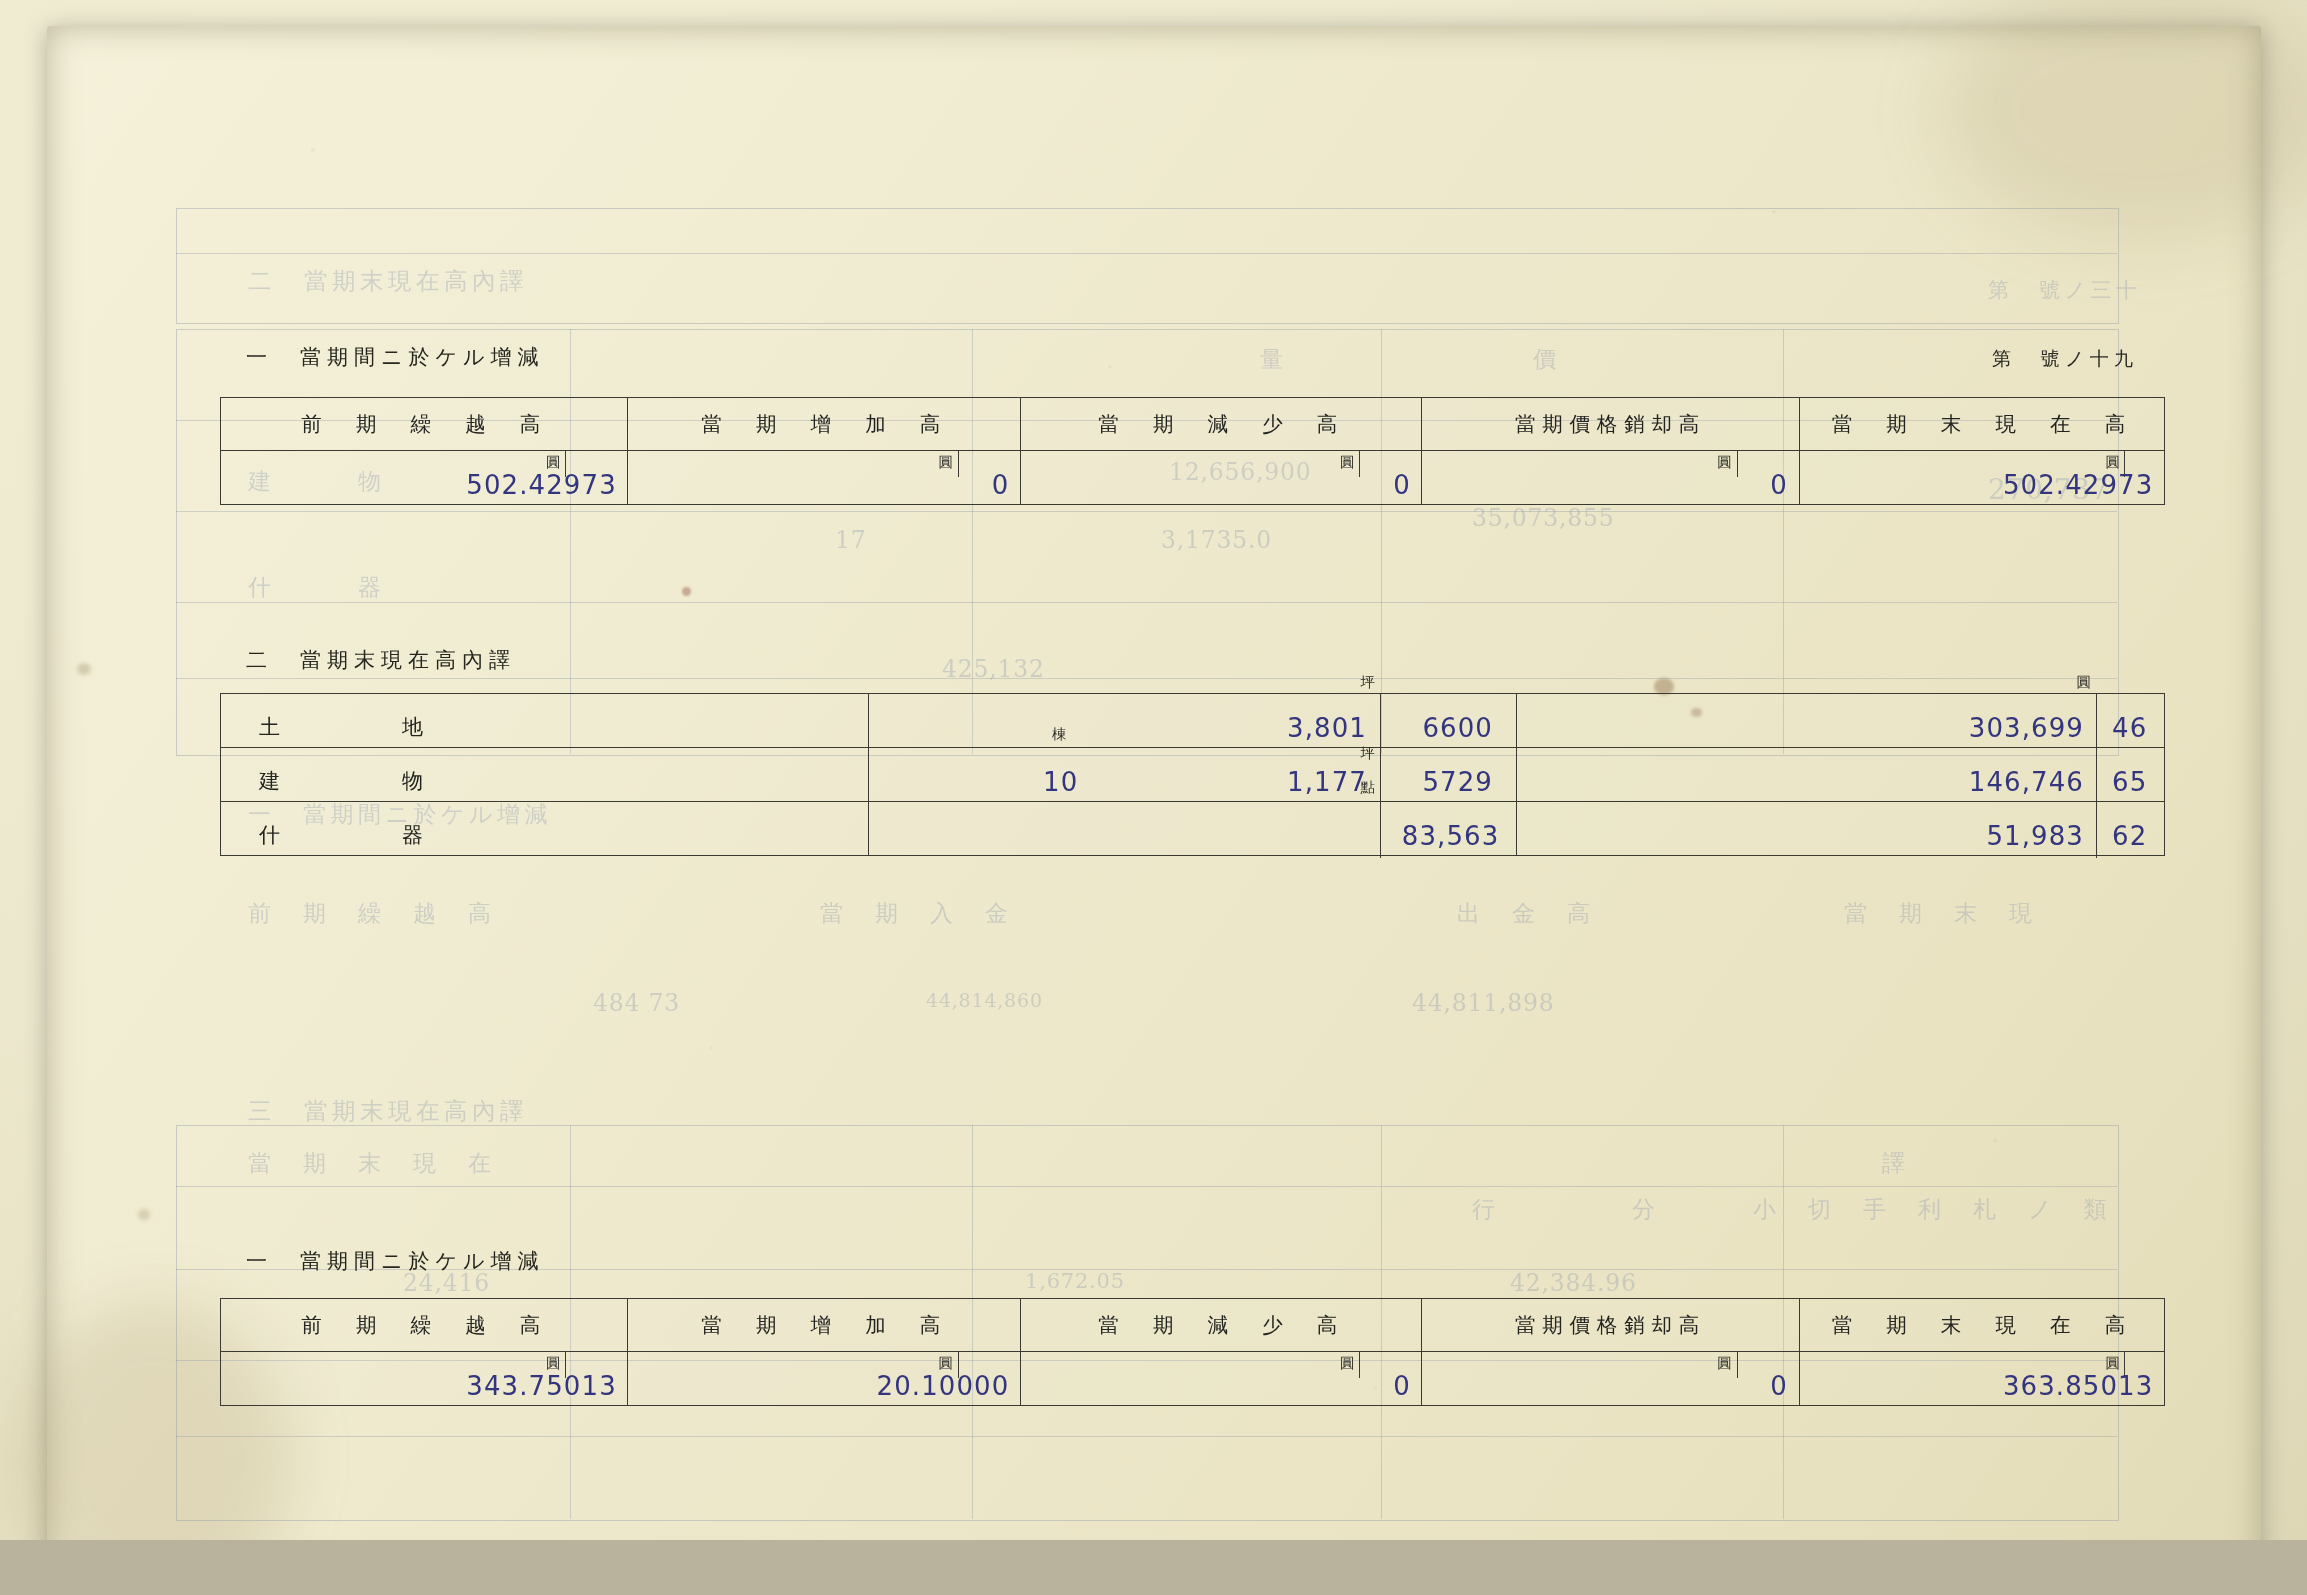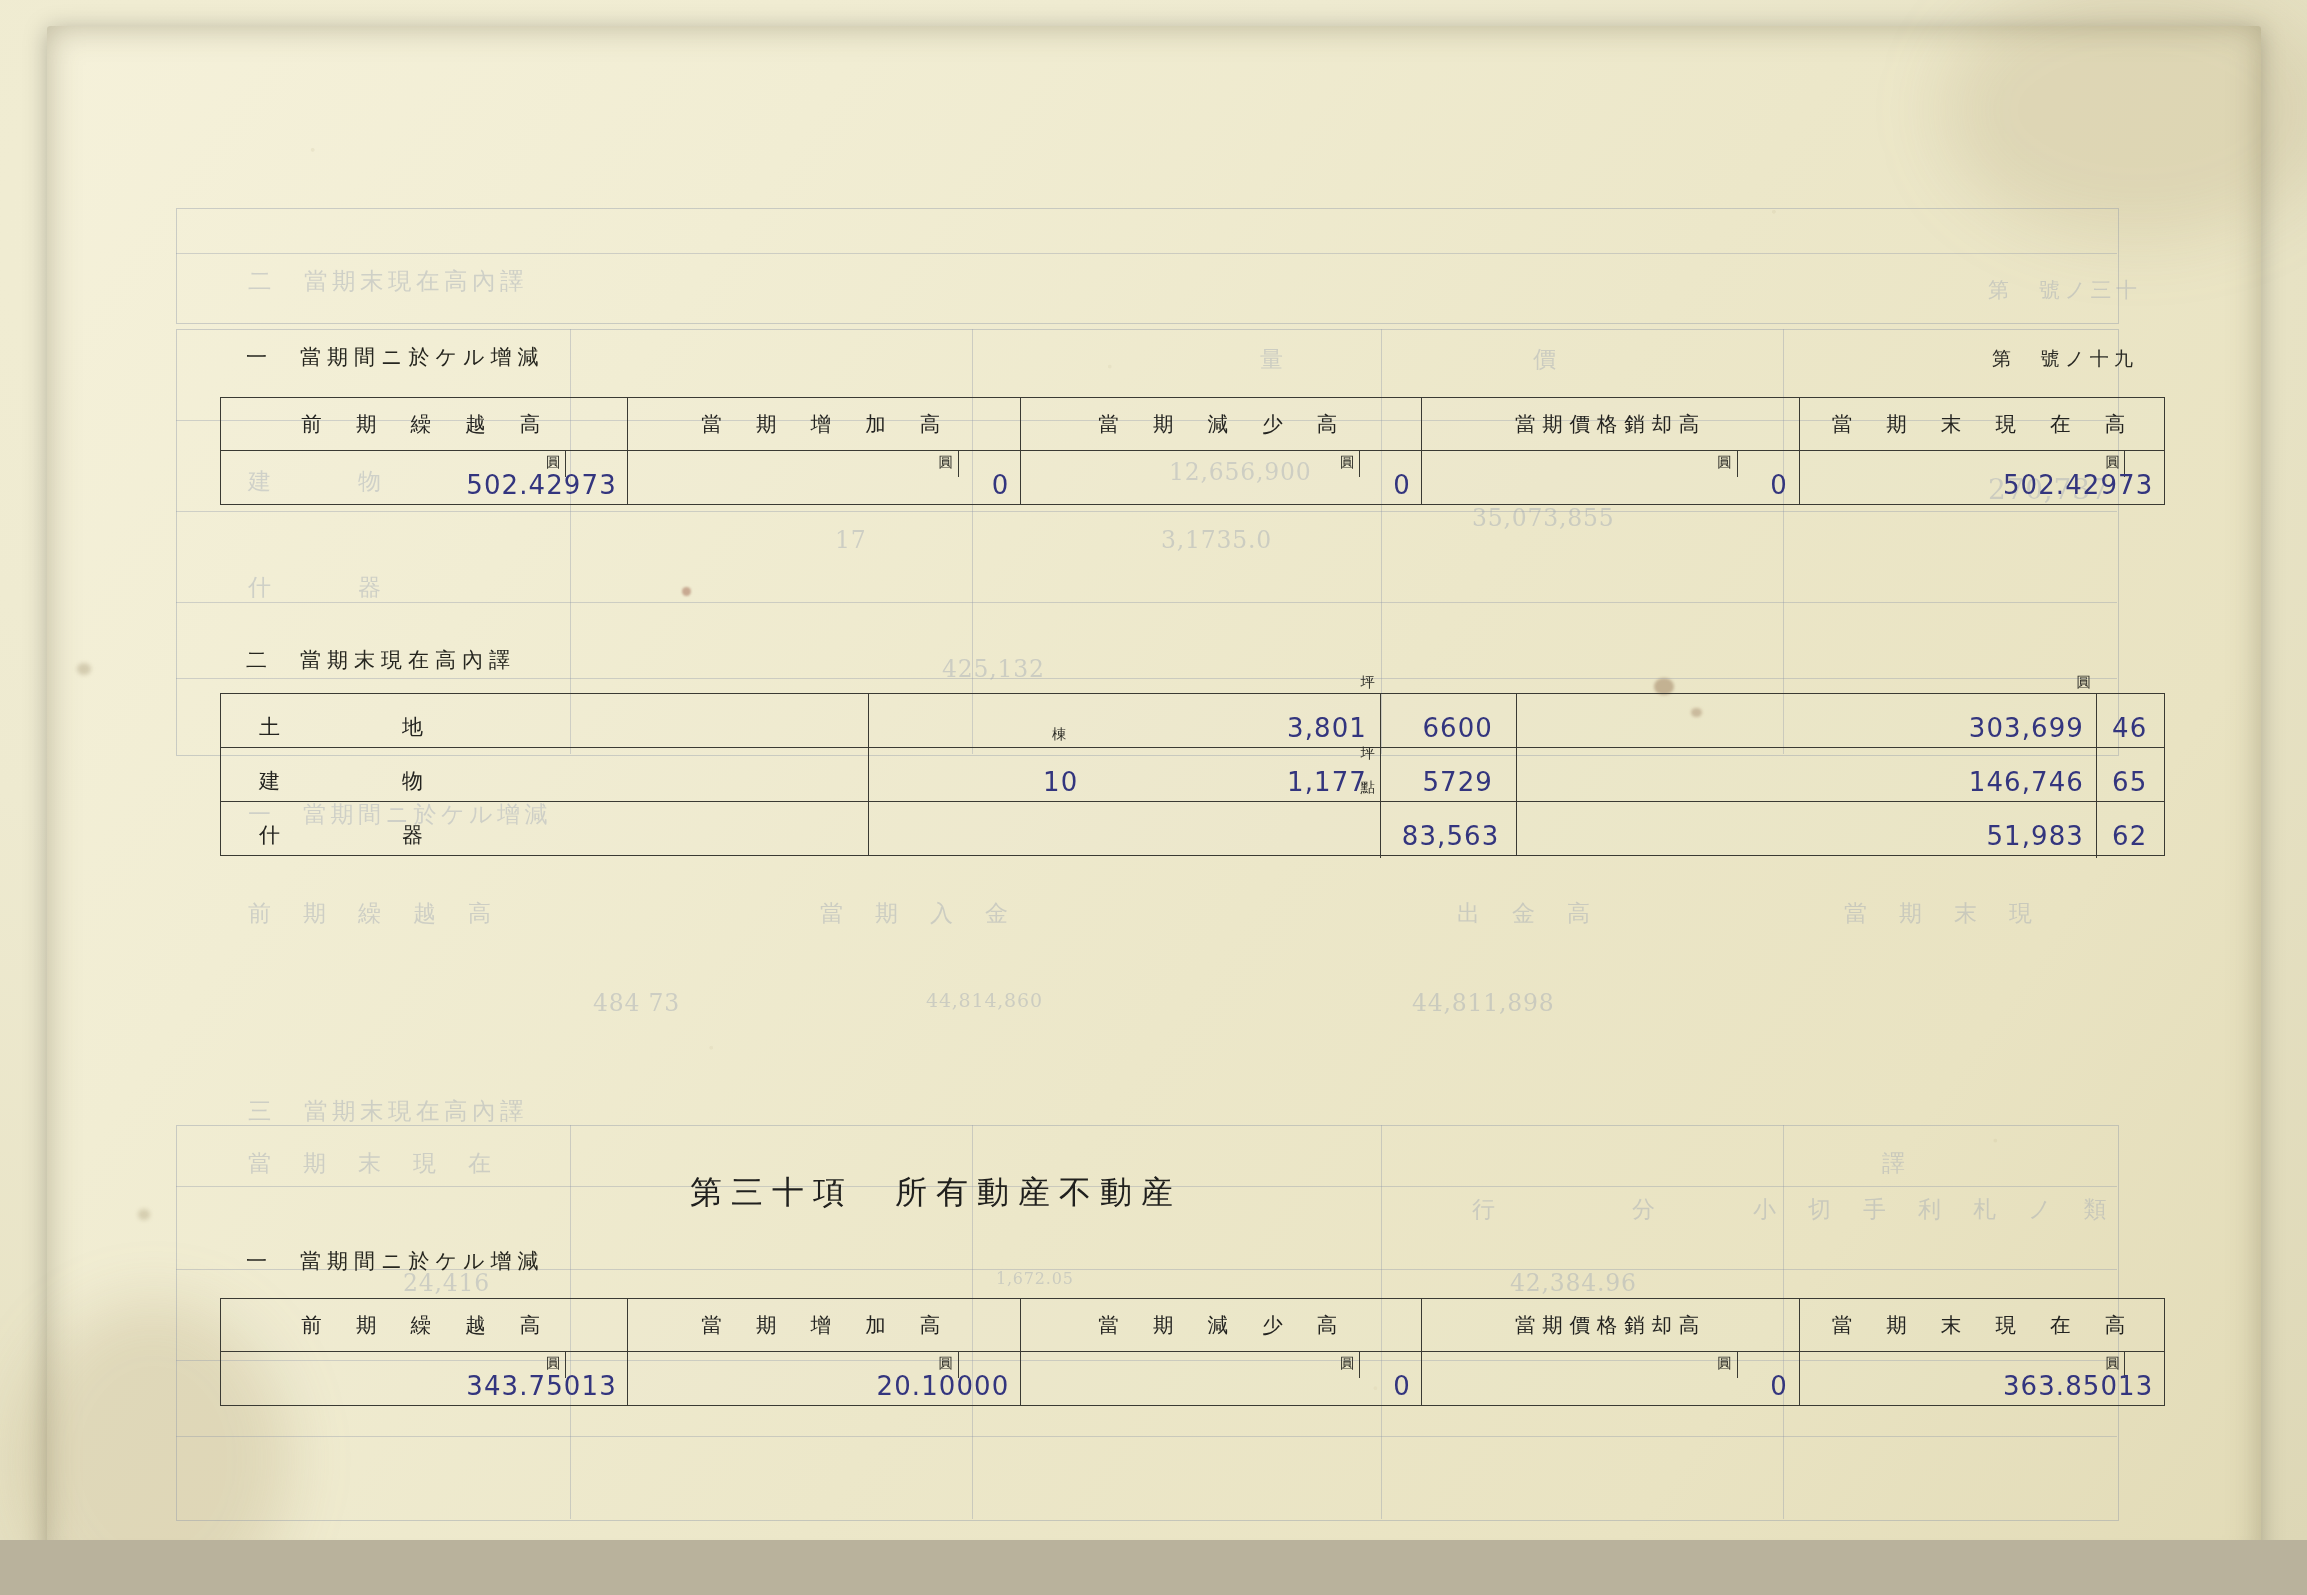--- a/index.html
+++ b/index.html
@@ -196,21 +196,21 @@
     <div class="ghost" style="left:1706px; top:1168px; font-size:23px;">小　切　手　利　札　ノ　類</div>
 
     <div class="ghost" style="left:1122px; top:432px; font-size:23.5px; letter-spacing:0.8px;">12,656,900</div>
     <div class="ghost" style="left:1425px; top:478px; font-size:23.5px; letter-spacing:0.8px;">35,073,855</div>
     <div class="ghost" style="left:1941px; top:447px; font-size:28px; letter-spacing:0.8px;">270,737</div>
     <div class="ghost" style="left:1114px; top:500px; font-size:23.5px; letter-spacing:0.8px;">3,1735.0</div>
     <div class="ghost" style="left:895px; top:629px; font-size:23.5px; letter-spacing:0.8px;">425,132</div>
     <div class="ghost" style="left:879px; top:963px; font-size:19px; letter-spacing:0.8px;">44,814,860</div>
     <div class="ghost" style="left:1365px; top:963px; font-size:23.5px; letter-spacing:0.8px;">44,811,898</div>
     <div class="ghost" style="left:356px; top:1243px; font-size:23.5px; letter-spacing:0.8px;">24,416</div>
-    <div class="ghost" style="left:949px; top:1243px; font-size:16px; letter-spacing:0.8px;">1,672.05</div>
+    <div class="ghost" style="left:978px; top:1243px; font-size:21px; letter-spacing:0.8px;">1,672.05</div>
     <div class="ghost" style="left:1463px; top:1243px; font-size:23.5px; letter-spacing:0.8px;">42,384.96</div>
     <div class="ghost" style="left:546px; top:963px; font-size:23.5px; letter-spacing:0.8px;">484 73</div>
     <div class="ghost" style="left:788px; top:500px; font-size:23.5px; letter-spacing:0.8px;">17</div>
 
     <div class="sub-head" style="left:199px; top:317px;">一　當期間ニ於ケル增減</div>
     <div class="doc-no" style="left:1945px; top:320px;">第　號ノ十九</div>
 
     <table class="tb" style="left:173px; top:371px; width:1945px;">
       <tbody>
           <tr>
@@ -313,21 +313,20 @@
         </td>
         <td>
           <div class="divider" style="right:67px; top:0; width:1.1px; height:56px;"></div>
           <div class="num" style="position:absolute; right:80px; bottom:4.5px;">51,983</div>
           <div class="num" style="position:absolute; right:16.7px; bottom:4.5px;">62</div>
         </td>
       </tr>
     </tbody>
       </table>
 
-    <div class="sec-title" style="left:643px; top:1145px;">第三十項　所有動産不動産</div>
     <div class="sub-head" style="left:199px; top:1221px;">一　當期間ニ於ケル增減</div>
 
     <table class="tb" style="left:173px; top:1272px; width:1945px;">
       <tbody>
           <tr>
         <td style="width:408px; height:52px;">
               <div class="hdr">前　期　繰　越　高</div>
             </td>
         <td style="width:393px;">
               <div class="hdr">當　期　增　加　高</div>

